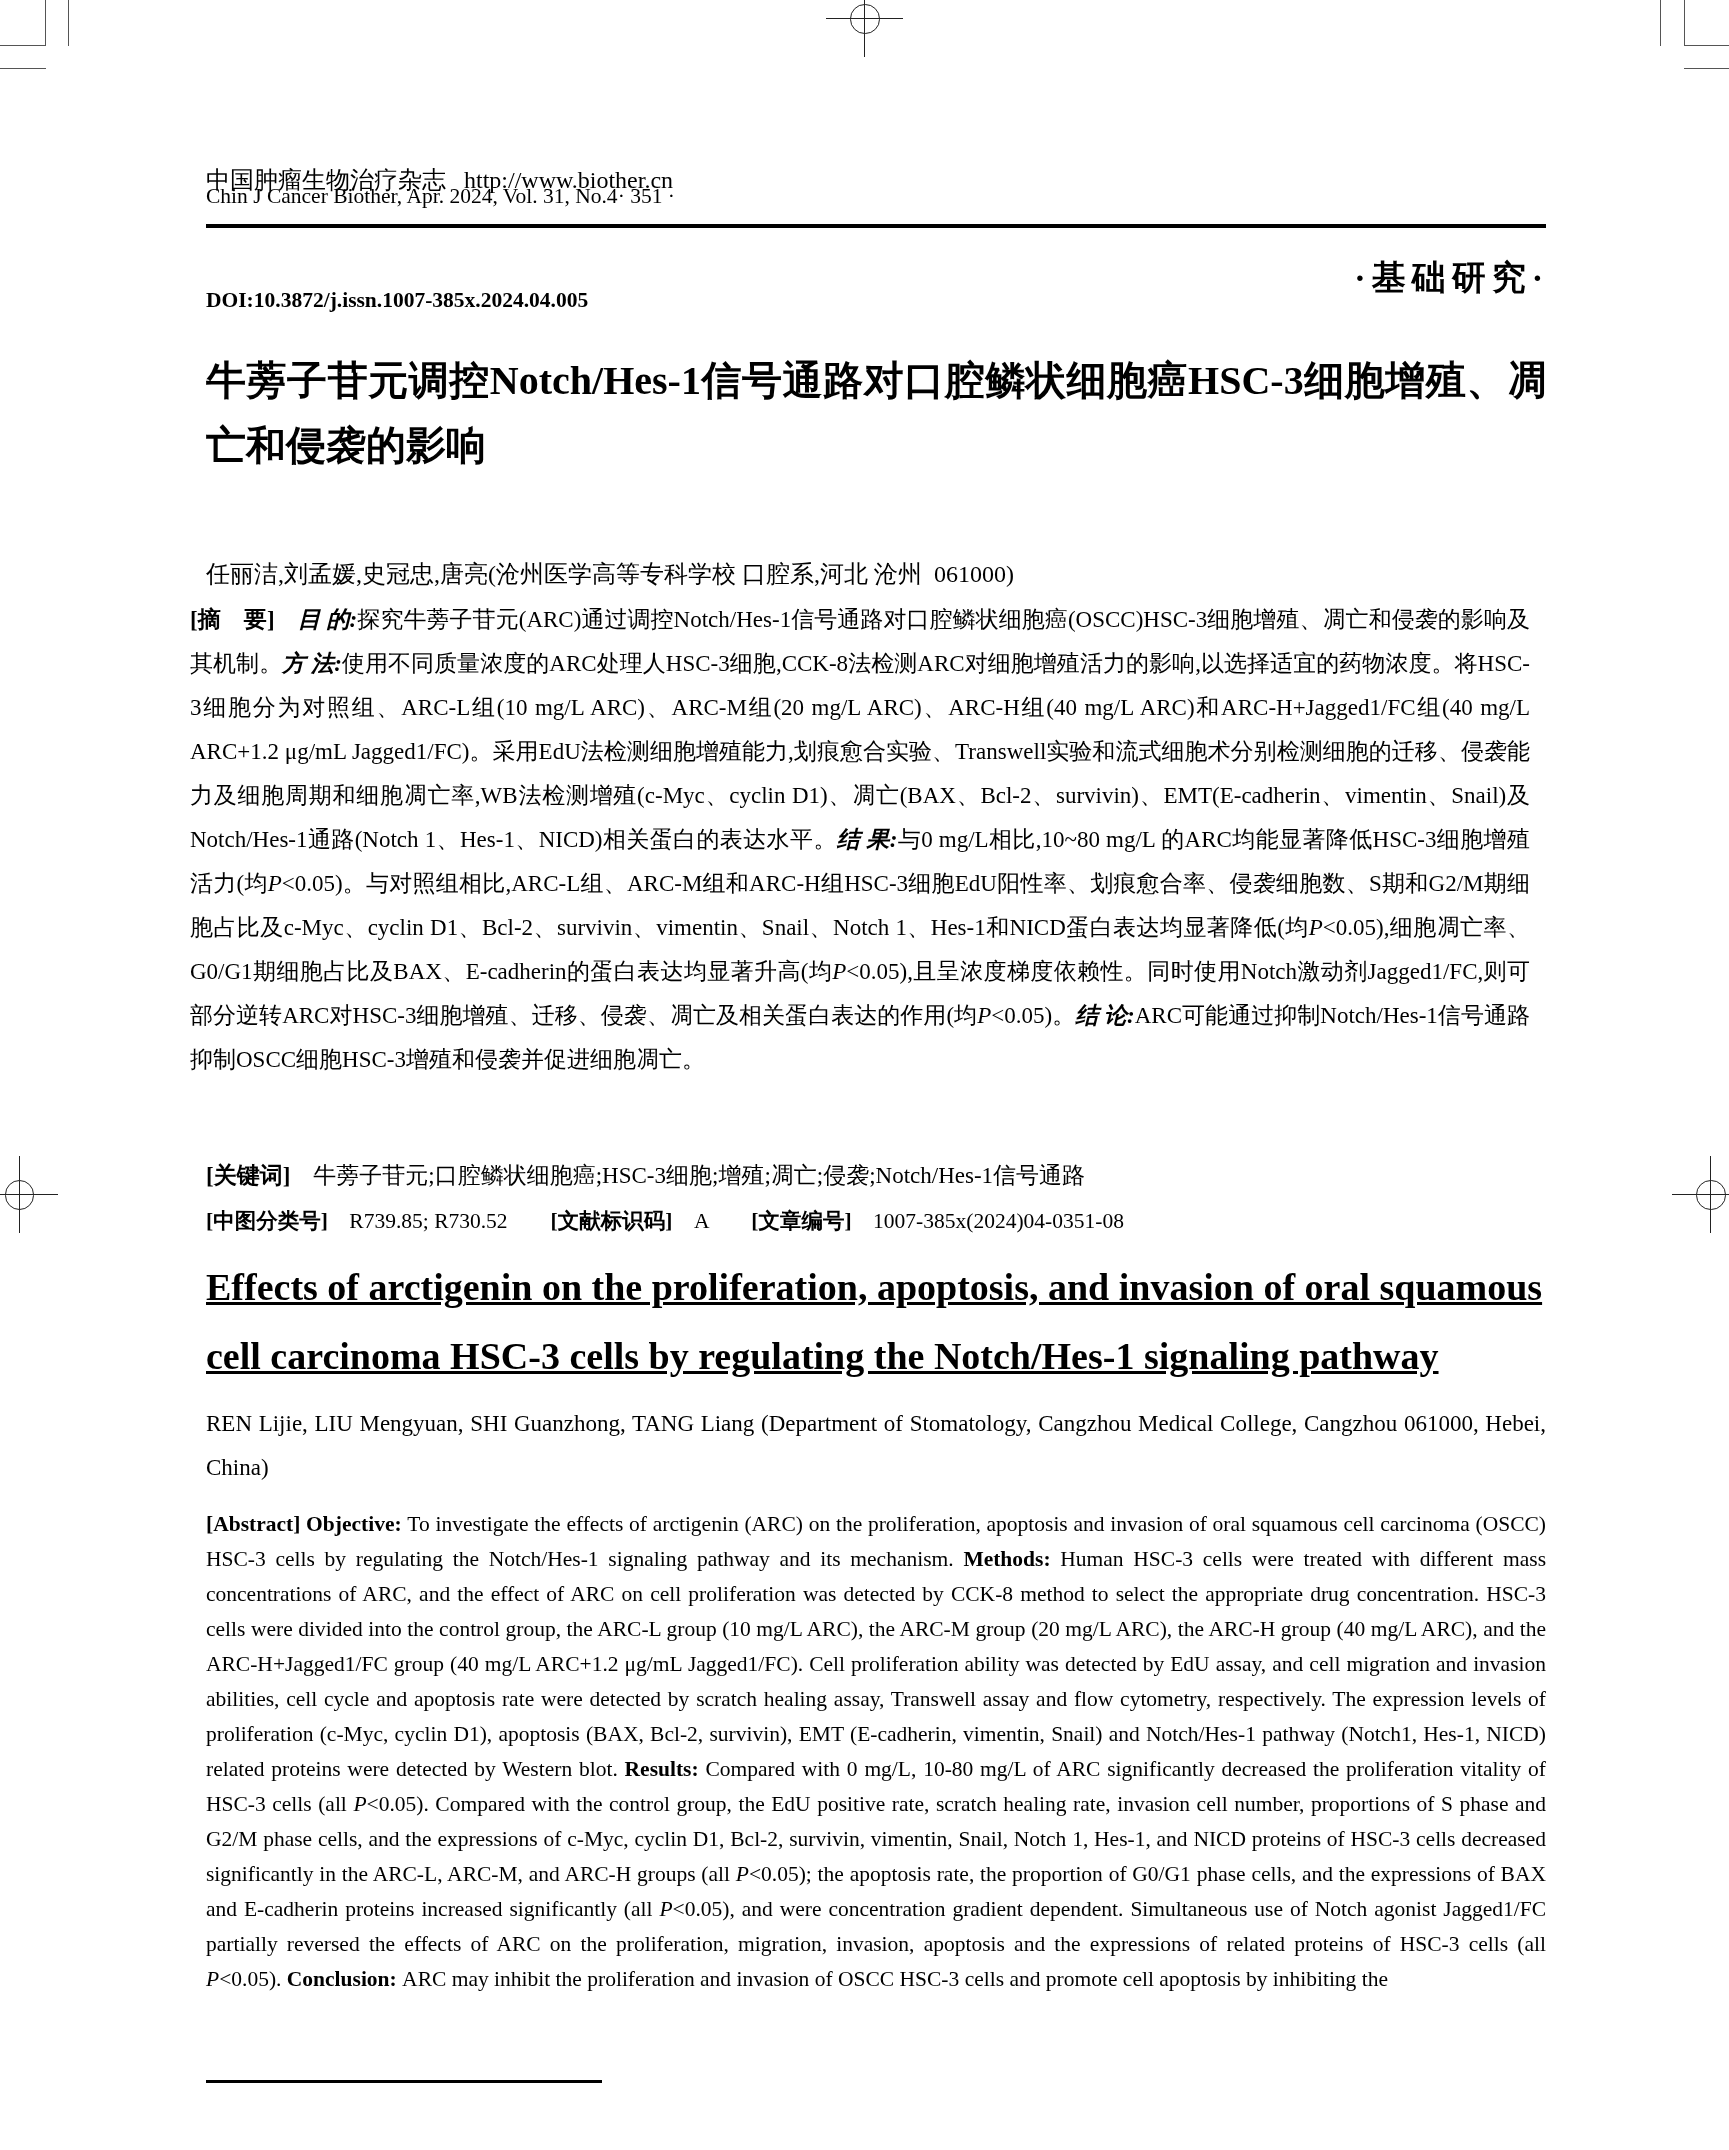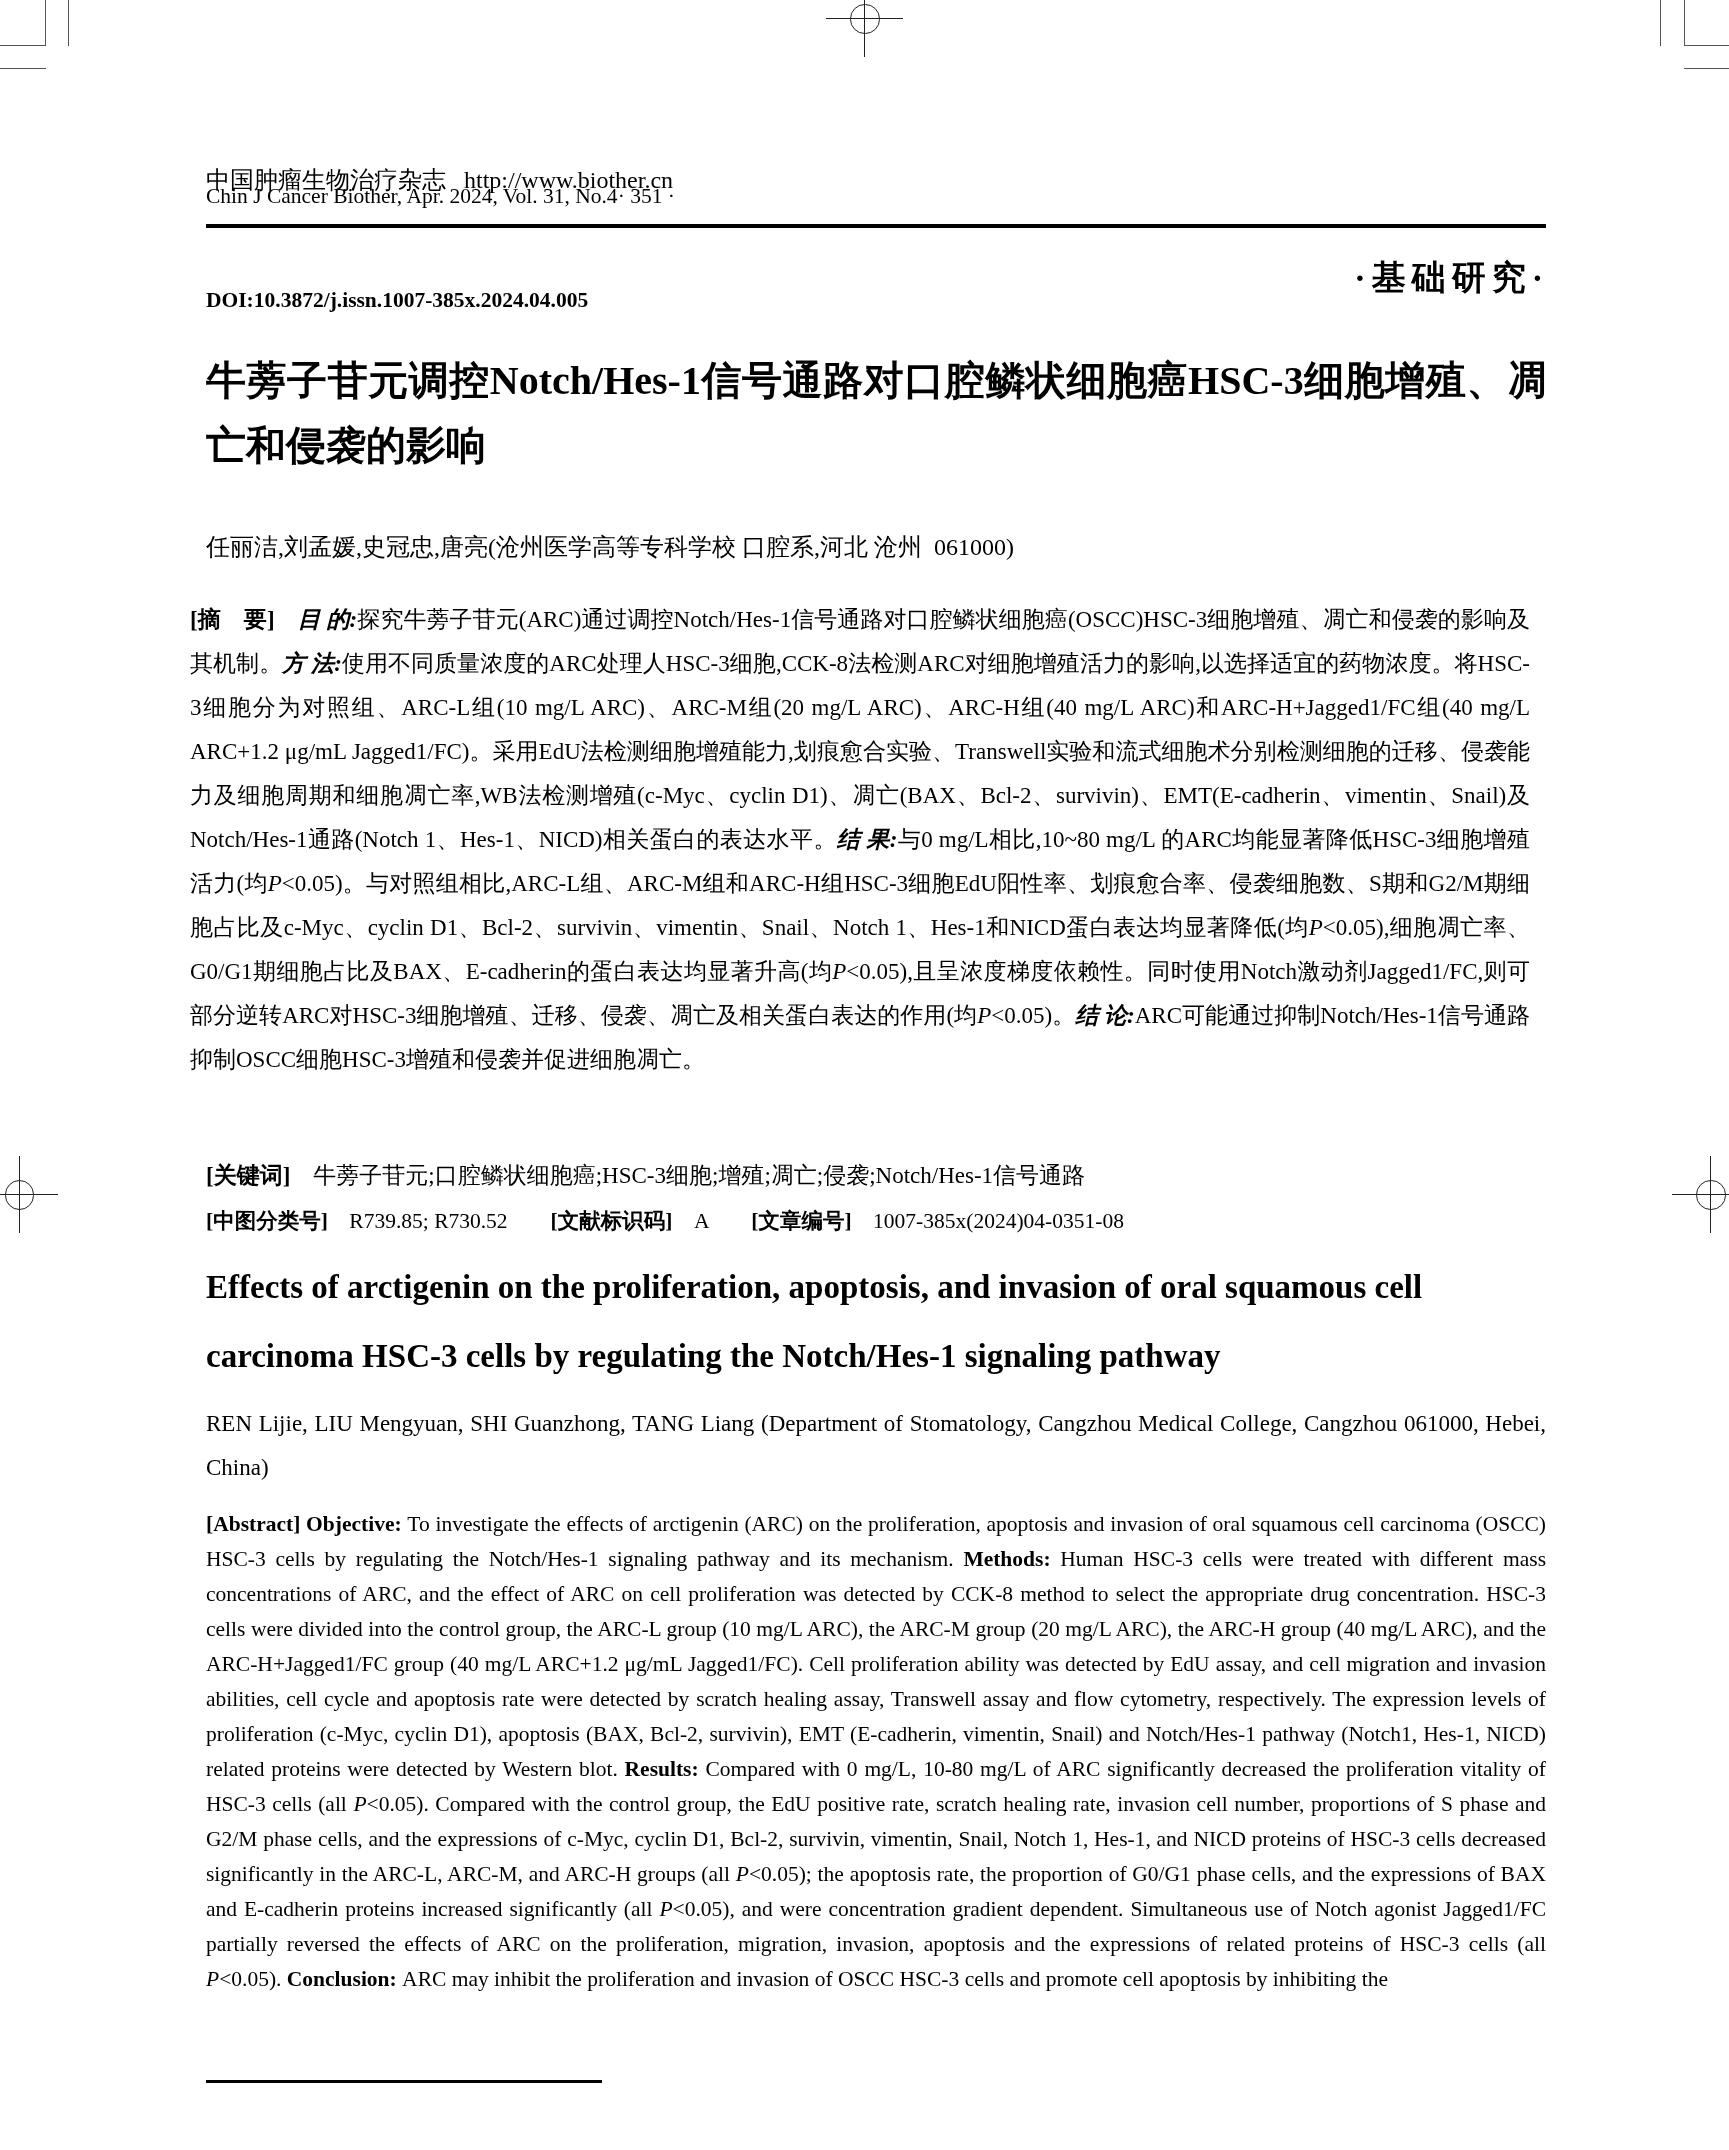--- a/index.html
+++ b/index.html
@@ -16,27 +16,27 @@
   .ps { white-space:pre-wrap;margin-top:24px; }
 
   .header-line-cn { left:206px; top:140px; font-size:24px; }
   .header-row { left:206px; top:184px; width:1340px; display:flex; justify-content:flex-start; font-size:21.5px; }
   .header-rule { left:206px; top:224px; width:1340px; height:3.9px; background:#000; }
 
   .doi { left:206px; top:288px; font-size:21.5px; font-weight:bold; }
   .column-label { right:181px; top:255px; font-size:34px; font-weight:bold; letter-spacing:6px; }
 
   .title-cn { left:206px; top:348px; width:1341px; font-size:40px; font-weight:bold; line-height:65px; }
-  .authors-cn { left:206px; top:507px; width:1340px; font-size:24px; }
+  .authors-cn { left:206px; top:534px; width:1340px; font-size:24px; }
 
   .abstract-cn { left:190px; top:598px; width:1340px; font-size:23px; line-height:44px; }
   .keywords-cn { left:206px; top:1136px; width:1340px; font-size:23px; }
   .clc-line { left:206px; top:1182px; width:1340px; font-size:21.5px; }
 
-  .title-en { left:206px; top:1253px; width:1341px; font-size:33px; font-weight:bold; line-height:69px; }
+  .title-en { left:206px; top:1253px; width:1341px; font-size:38px; font-weight:bold; line-height:69px;text-decoration:underline; }
   .authors-en { left:206px; top:1402px; width:1340px; font-size:23px; line-height:44px; }
   .abstract-en { left:206px; top:1507px; width:1340px; font-size:21.5px; line-height:35px; }
 
   .footnote-rule { left:206px; top:2080px; width:396px; height:3.4px; background:#000; }
   .footnotes { left:206px; top:2100px; width:1340px; font-size:20.6px; }
   .footnote-row { height:42px; line-height:42px; white-space:pre-wrap; }
 
   
   .trim { background:#555; }
   .trim.v { width:1.3px; height:46px; }

